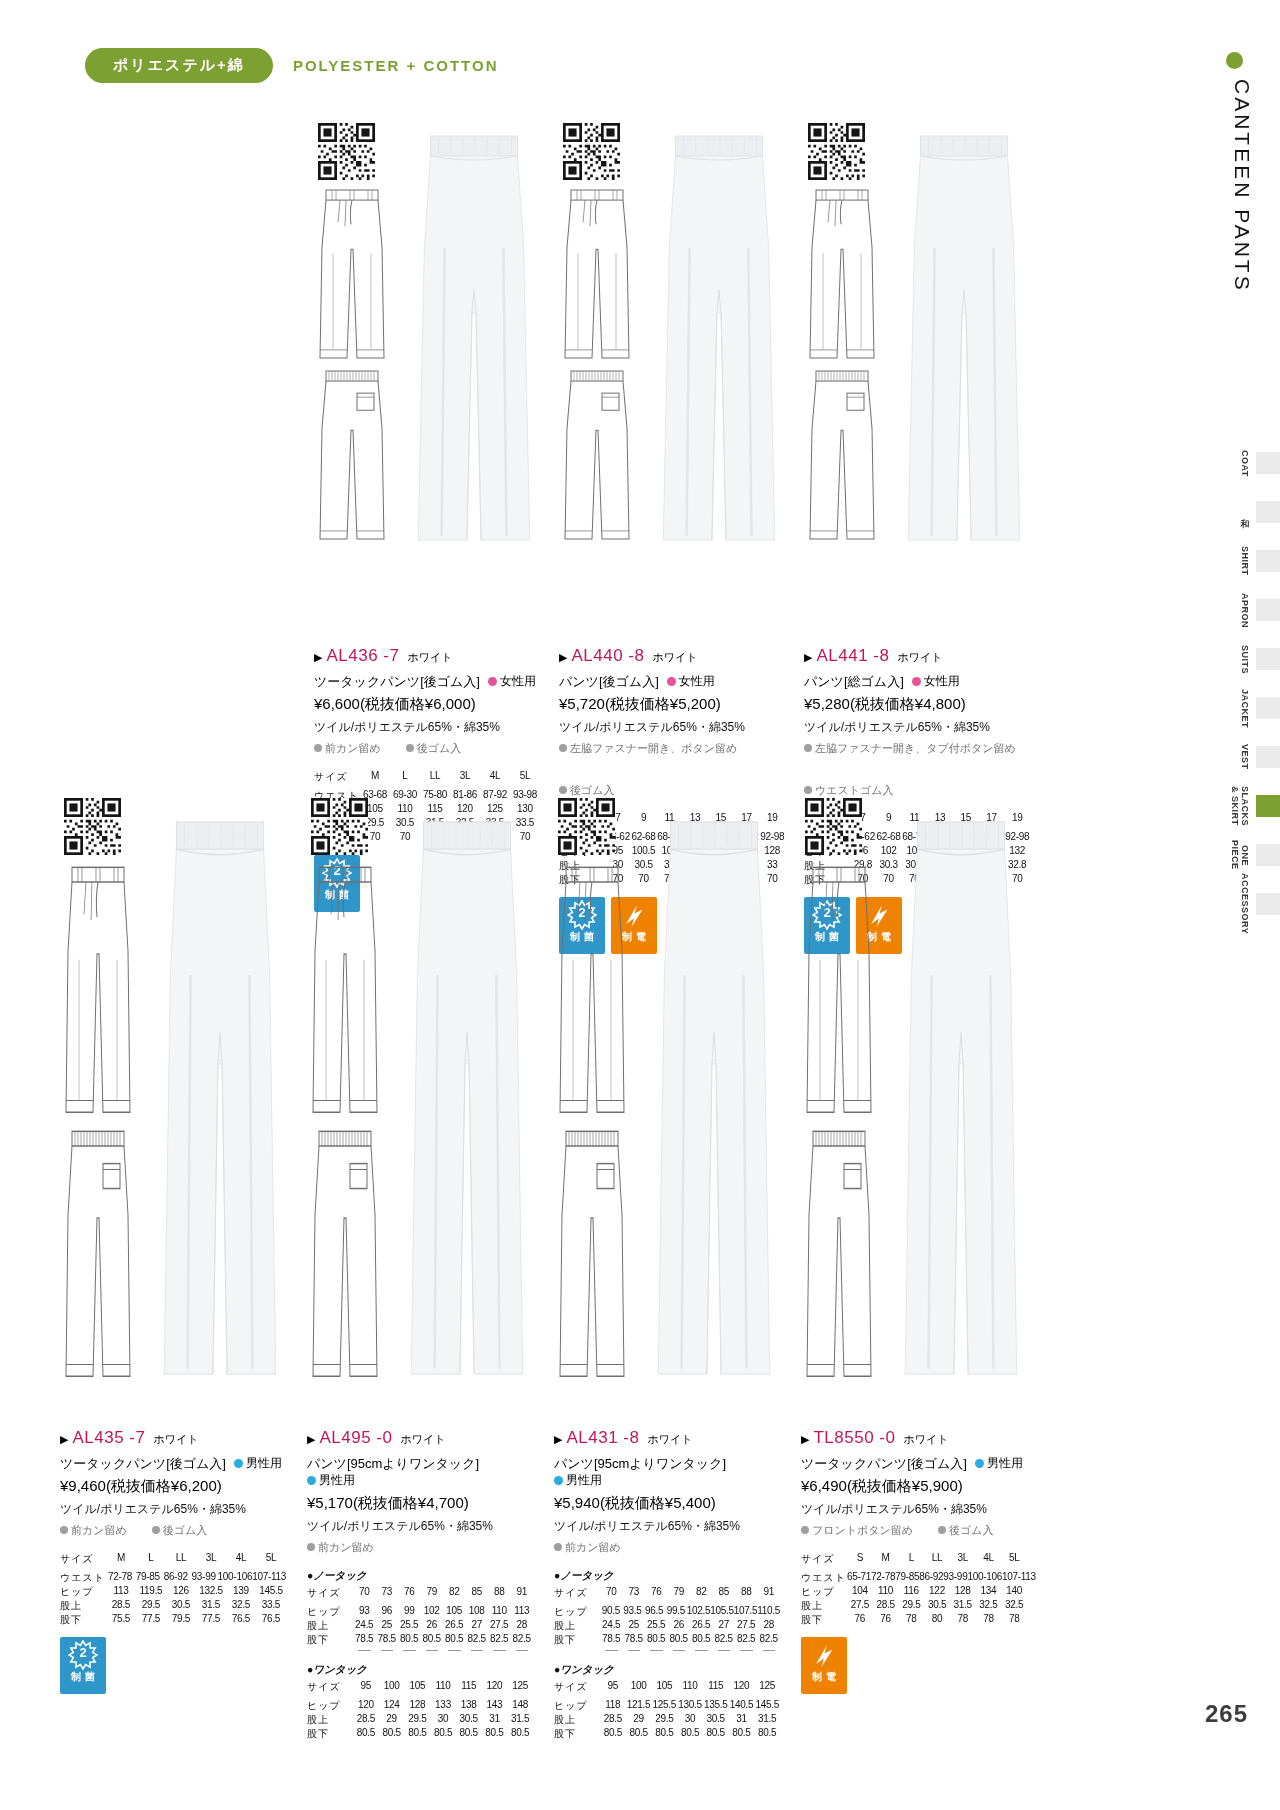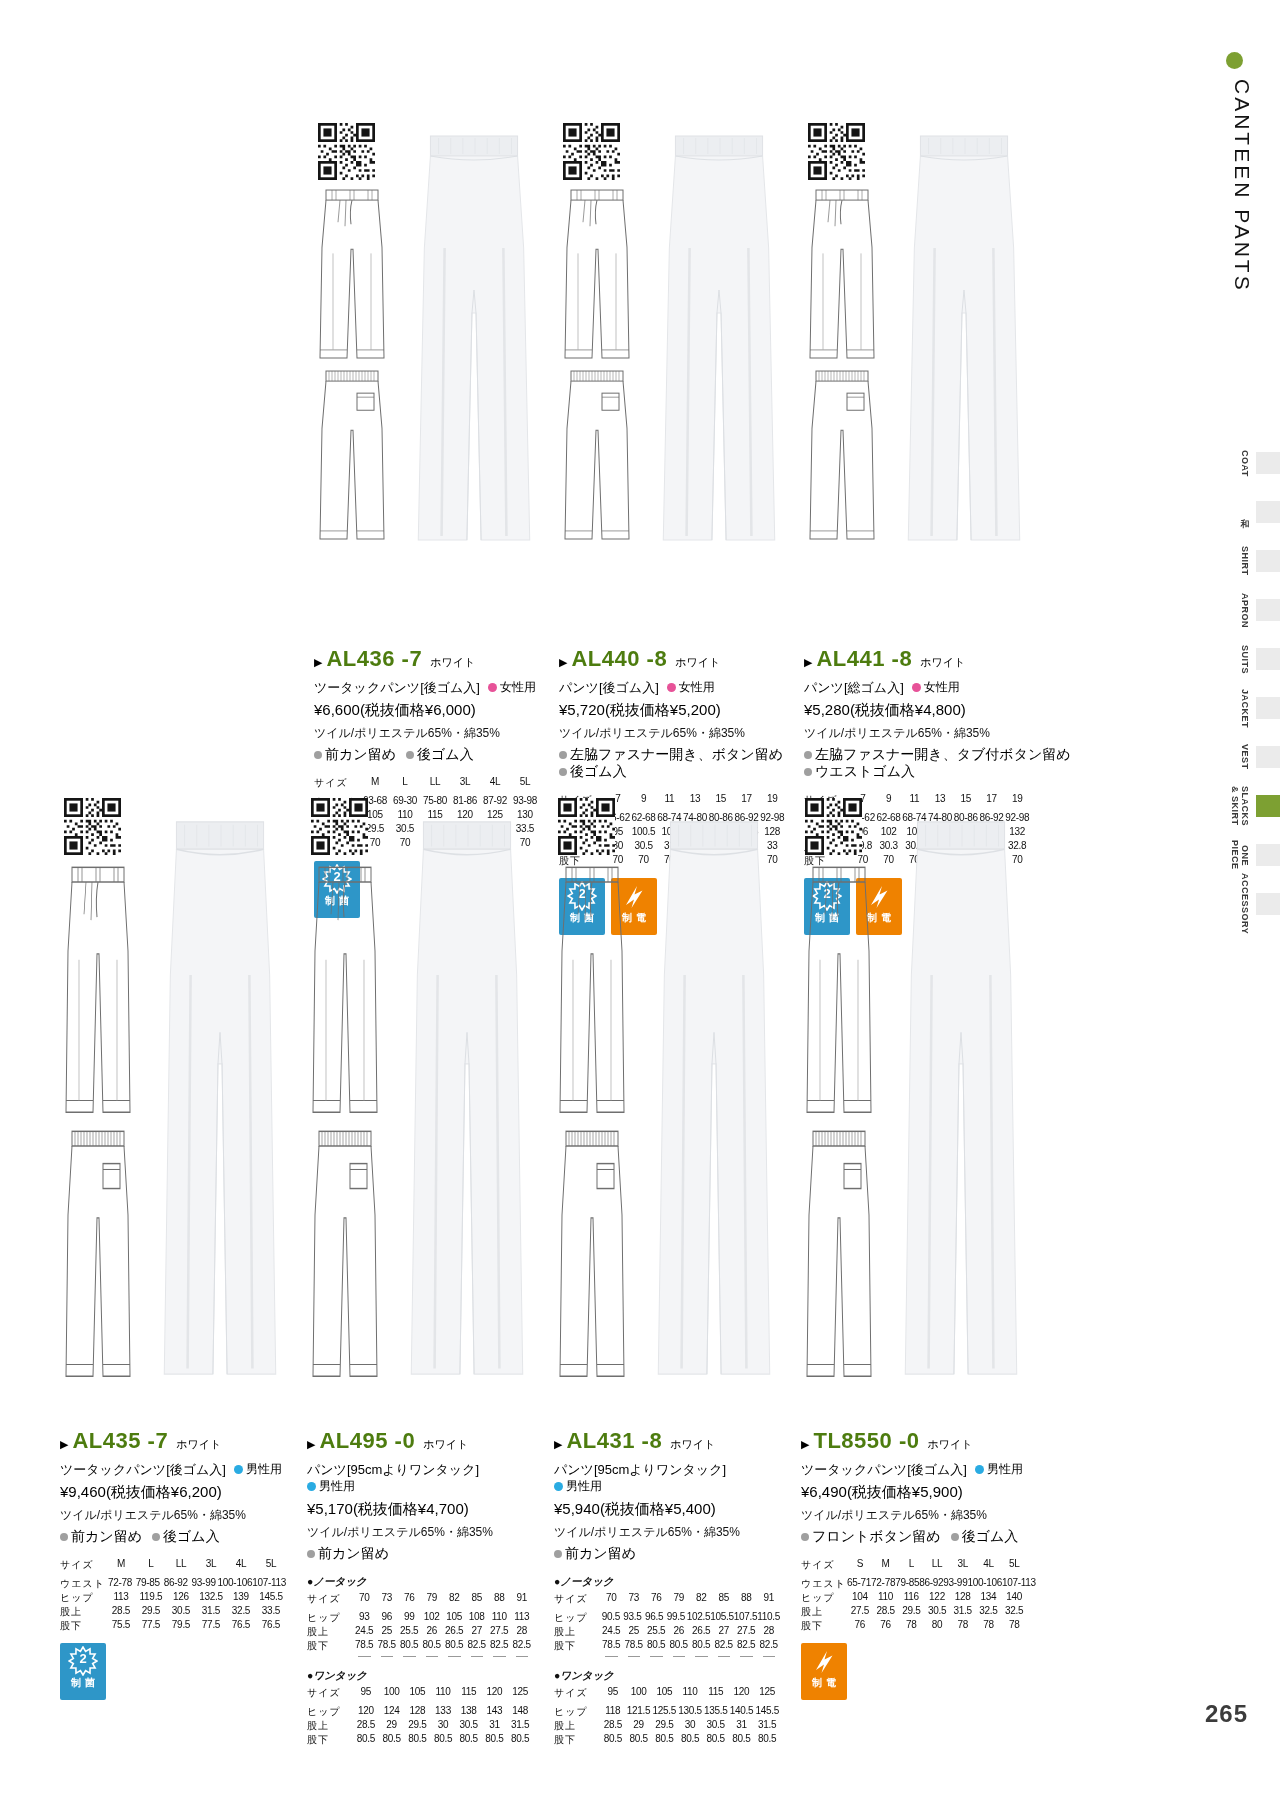--- a/index.html
+++ b/index.html
@@ -39,30 +39,30 @@
   .sketch{display:block;width:80px;}
   .row1 .sketch{height:181px;} .row2 .sketch{height:264px;}
   .photo{position:absolute;right:0;width:152px;}
   .row1 .photo{top:8px;height:420px;} .row2 .photo{top:16px;height:574px;}
 
   .info{position:absolute;left:2px;width:226px;}
   .row1 .info{top:526px;} .row2 .info{top:633px;}
 
   .trow{display:flex;align-items:baseline;}
   .tri{font-size:11px;margin-right:4px;color:#000;}
-  .pcode{font-size:22px;font-weight:bold;color:#4d7c0f;letter-spacing:0.5px;}
+  .pcode{font-size:17px;font-weight:normal;color:#be185d;letter-spacing:0.5px;}
   .pcolor{font-size:11px;color:#000;margin-left:8px;}
   .nrow{margin-top:7px;font-size:13px;color:#000;display:flex;flex-wrap:wrap;
         align-items:center;column-gap:8px;line-height:17px;}
   .gender{display:inline-flex;align-items:center;font-size:12px;white-space:nowrap;}
   .gdot{width:9px;height:9px;border-radius:50%;margin-right:3px;display:inline-block;background:#999;}
   .price{margin-top:5px;font-size:15px;color:#000;}
   .material{margin-top:5px;font-size:12px;color:#111;}
-  .features{margin-top:4px;font-size:14px;color:#000000;display:flex;flex-wrap:wrap;
-            column-gap:10px;line-height:17px;}
+  .features{margin-top:4px;font-size:11px;color:#737373;display:flex;flex-wrap:wrap;
+            column-gap:10px;line-height:17px;gap:25px;}
   .feature{white-space:nowrap;}
   .fdot{display:inline-block;width:8px;height:8px;border-radius:50%;background:#9f9f9f;margin-right:3px;}
 
   .tables{margin-top:13px;}
   .tsection{font-size:10.5px;font-weight:bold;font-style:italic;margin:7px 0 3px;}
   .strow{display:flex;align-items:flex-start;height:14px;font-size:10px;color:#111;}
   .sthead{margin-bottom:5px;}
   .stlabel{flex:none;width:46px;letter-spacing:1px;}
   .stcell{flex:1 1 0;text-align:center;white-space:nowrap;letter-spacing:-0.3px;}
   .tdivider{height:7px;margin:2px 0 1px;}
@@ -75,20 +75,24 @@
   .blabel{color:#fff;text-align:center;font-size:10px;font-weight:bold;letter-spacing:4px;text-indent:4px;}
   .blabel.small{font-size:8.5px;letter-spacing:0;text-indent:0;}
 
   .pagenum{position:absolute;right:32px;top:1700px;font-size:24px;font-weight:bold;color:#3c3c3c;letter-spacing:1px;}
 </style>
 </head>
 <body>
 
 <div class="page">
 
+  <div class="hdr">
+    <span class="pill">ポリエステル+綿</span>
+    <span class="pill-en">POLYESTER + COTTON</span>
+  </div>
 
   <div class="side-dot"></div>
   <div class="side-title">CANTEEN PANTS</div>
 
   <div class="tabs">
     <div class="tab">
       <span class="tab-label">COAT</span>
       <span class="tab-square"></span>
     </div>
 

